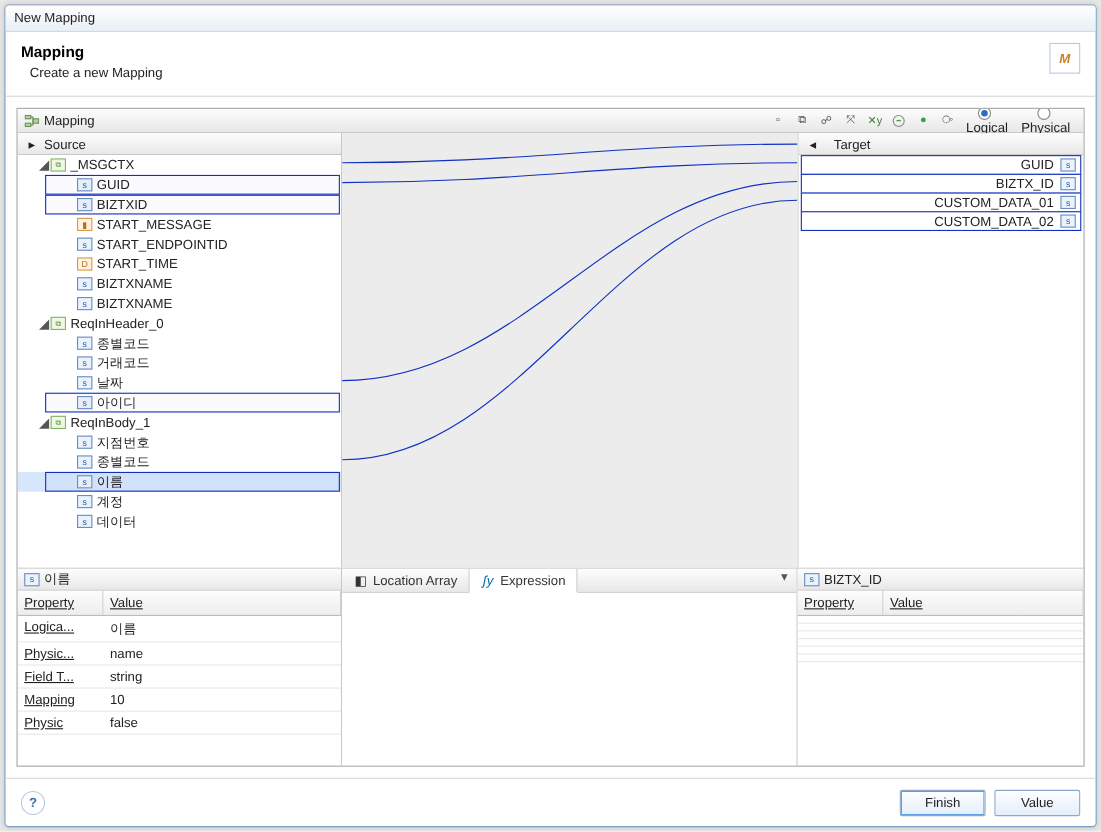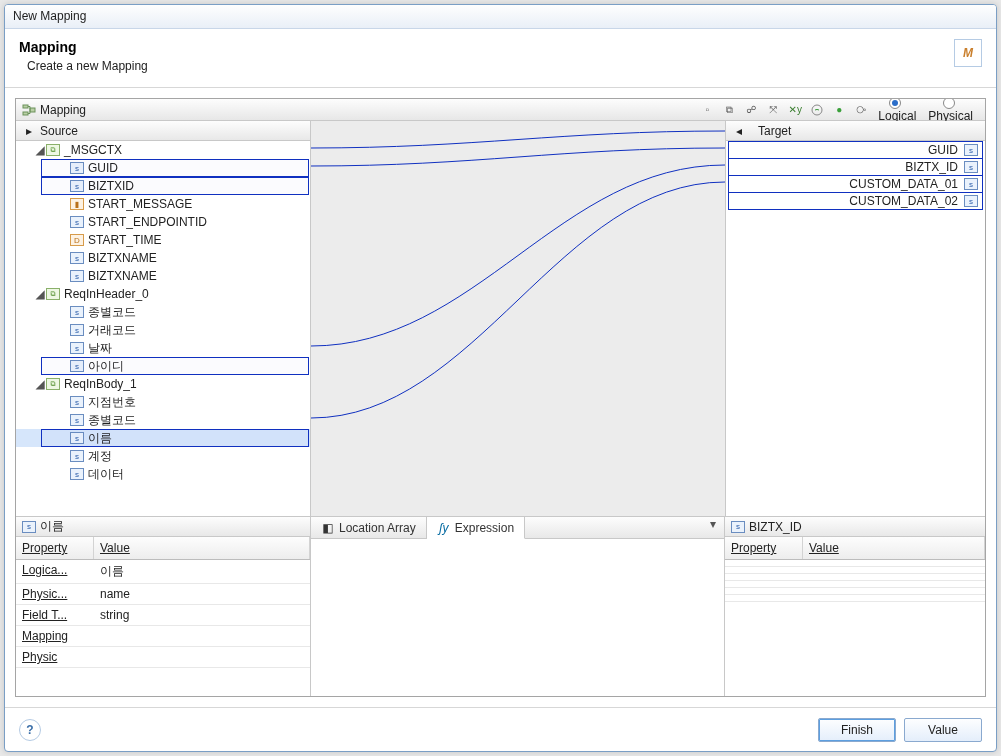--- a/index.html
+++ b/index.html
@@ -359,23 +359,25 @@
               <div class="r">
                 <div class="c1">Physic...</div>
                 <div class="c2">name</div>
               </div>
               <div class="r">
                 <div class="c1">Field T...</div>
                 <div class="c2">string</div>
               </div>
               <div class="r">
                 <div class="c1">Mapping</div>
+                <div class="c2">10</div>
               </div>
               <div class="r">
                 <div class="c1">Physic</div>
+                <div class="c2">false</div>
               </div>
             </div>
         </div>
       </div>
 
       <div class="bp center">
         <div class="tabs">
           <div class="tab">
             <span class="mini-ico">◧</span>
             <span>Location Array</span>

